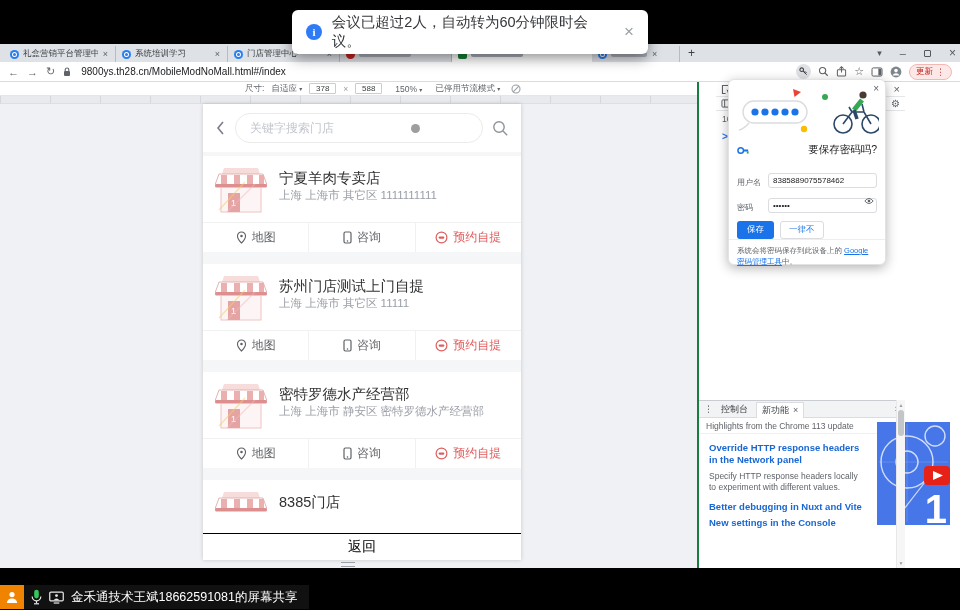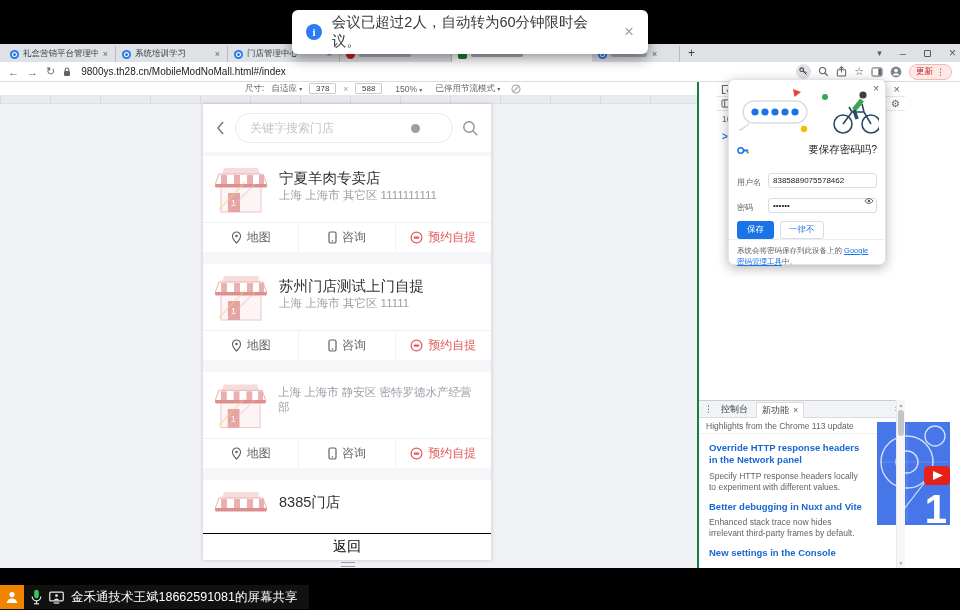--- a/index.html
+++ b/index.html
@@ -33,21 +33,21 @@
   
   .main { position:absolute; left:0; top:38px; width:960px; height:486px; display:flex; }
   .page-col { width:697px; position:relative; background:#fff; }
   .devicebar { height:14px; border-bottom:1px solid #e4e6e8; display:flex; align-items:center; gap:7px; padding-left:245px; font-size:8.5px; color:#5f6368; background:#fff; }
   .dim-input { width:27px; height:11px; border:1px solid #c9ccd0; border-radius:1px; font-size:8px; color:#3c4043; text-align:center; font-family:"Liberation Sans",sans-serif; }
   .caret { font-size:6px; color:#5f6368; }
 
   .emulator { position:absolute; left:0; top:14px; right:0; bottom:0; background:#f0f1f4; }
   .ruler { position:absolute; left:0; top:0; right:0; height:8px; background:#e8eaed;
     background-image:repeating-linear-gradient(90deg,#d4d7db 0 1px,transparent 1px 50px); border-bottom:1px solid #dcdfe3; }
-  .phone { position:absolute; left:203px; top:8px; width:288px; height:456px; background:#fff; box-shadow:0 0 4px rgba(0,0,0,.18); }
+  .phone { position:absolute; left:203px; top:8px; width:318px; height:456px; background:#fff; box-shadow:0 0 4px rgba(0,0,0,.18); }
   .resize-handle { position:absolute; left:341px; top:466px; width:14px; height:5px;
     border-top:1.5px solid #9aa0a6; border-bottom:1.5px solid #9aa0a6; }
 
   
   .app-header { height:48px; display:flex; align-items:center; padding:0 12px; gap:9px; background:#fff; }
   .search-pill { position:relative; flex:1; height:30px; border:1px solid #ebebeb; border-radius:16px; display:flex; align-items:center; padding:0 14px; }
   .search-pill input { border:none; outline:none; width:100%; font-size:12px; color:#333; background:transparent; font-family:"Liberation Sans",sans-serif; }
   .search-pill input::placeholder { color:#c3c7cd; }
   .cursor-dot { position:absolute; left:175px; top:10px; width:9px; height:9px; border-radius:50%; background:#9e9e9e; }
   .app-list { position:absolute; left:0; top:48px; right:0; bottom:27px; background:#f5f6f7; overflow:hidden; padding-top:4px; }
@@ -351,20 +351,21 @@
                       <rect x="32" y="9" width="6" height="9" fill="#eab0b0"></rect>
                       <rect x="44" y="9" width="5" height="9" fill="#eab0b0"></rect>
                     <rect x="0" y="18" width="52" height="3.5" rx="1.5" fill="#dd8f8f"></rect>
                       <rect x="6" y="21.5" width="40" height="24.5" fill="#fdf5f5" stroke="#eec3c3" stroke-width="1"></rect>
                       <rect x="13" y="27" width="12" height="19" fill="#e5a3a3"></rect>
                     <text x="16" y="40" font-size="9" fill="#fff" font-family="Liberation Sans,sans-serif">1</text>
                     <line x1="4" y1="44" x2="30" y2="16" stroke="#f3cf6e" stroke-width="1.4" opacity="0.55"></line>
                       <line x1="12" y1="46" x2="40" y2="18" stroke="#f0b9b9" stroke-width="1.2" opacity="0.5"></line>
                   </svg>
                   <div class="card-info">
+                    <div class="store-name">密特罗德水产经营部</div>
                     <div class="store-addr">上海 上海市 静安区 密特罗德水产经营部</div>
                   </div>
                 </div>
                 <div class="card-actions">
                   <div class="action">
                     <svg width="11" height="13" viewBox="0 0 12 14">
                         <path d="M6 1a4.4 4.4 0 0 0-4.4 4.4C1.6 8.8 6 13 6 13s4.4-4.2 4.4-7.6A4.4 4.4 0 0 0 6 1z" fill="none" stroke="#606266" stroke-width="1.2"></path>
                         <circle cx="6" cy="5.4" r="1.4" fill="#606266"></circle>
                       </svg>
                     <span>地图</span>
@@ -461,21 +462,20 @@
               <span>新功能</span>
               <span style="color:#5f6368;">×</span>
             </span>
             <span style="margin-left:auto;">×</span>
           </div>
           <div class="drawer-sub">Highlights from the Chrome 113 update</div>
           <div class="drawer-content">
             <div class="wn-h">Override HTTP response headers in the Network panel</div>
             <div class="wn-p">Specify HTTP response headers locally to experiment with different values.</div>
             <div class="wn-h">Better debugging in Nuxt and Vite</div>
-            <div class="wn-p">Enhanced stack trace now hides irrelevant third-party frames by default.</div>
             <div class="wn-h">New settings in the Console</div>
           </div>
         </div>
 
         <div class="wn-img">
           <svg width="73" height="103" viewBox="0 0 73 103" style="position:absolute;left:0;top:0;">
             <rect x="0" y="0" width="73" height="103" fill="#4676e8"></rect>
             <g stroke="#ffffff" stroke-opacity="0.75" fill="none" stroke-width="1.4">
               <circle cx="30" cy="40" r="26"></circle>
               <circle cx="30" cy="40" r="11"></circle>

